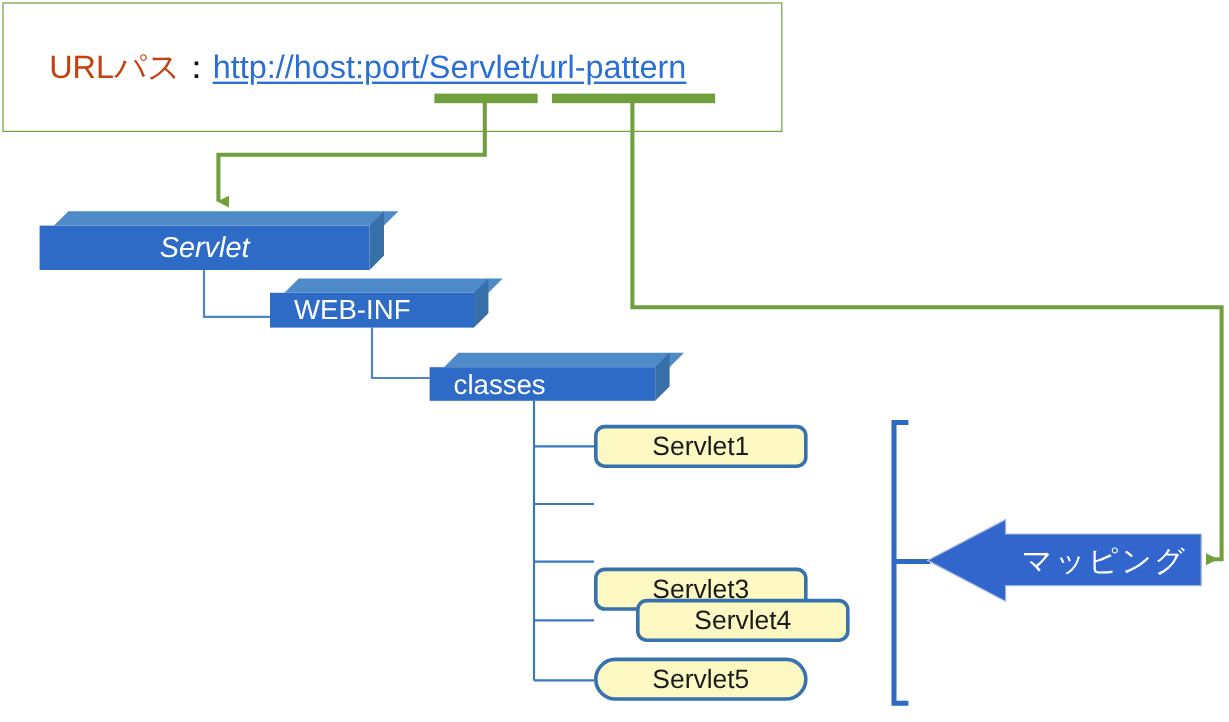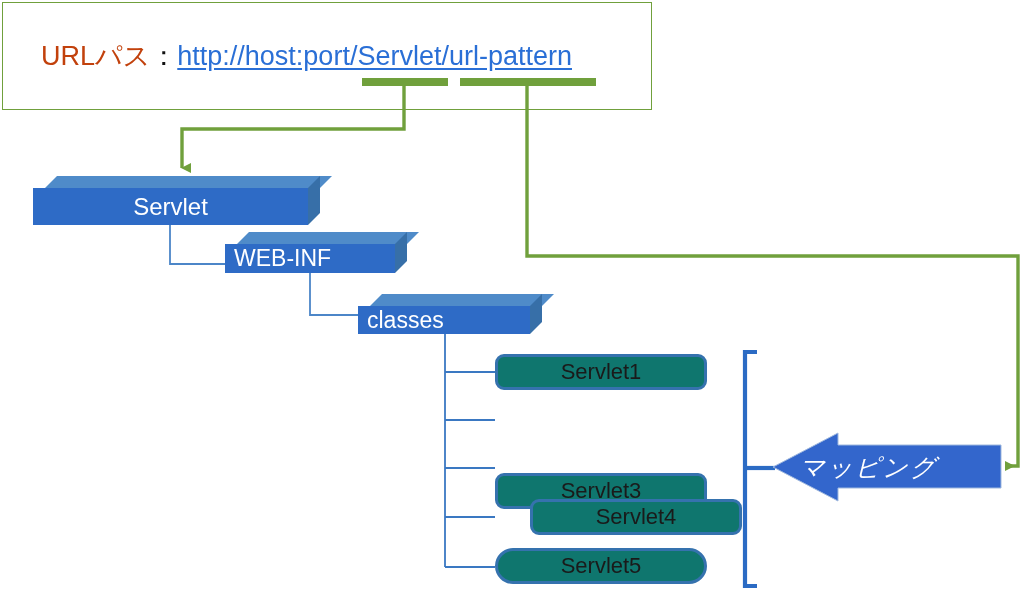--- a/index.html
+++ b/index.html
@@ -62,44 +62,44 @@
     transform-origin:bottom left;
   }
   .folder .side{
     position:absolute;right:-12px;top:0;
     width:12px;height:calc(100% - 12px);
     background:#376FA8;
     transform:skewY(-45deg);
     transform-origin:top left;
     margin-top:12px;
   }
-  .folder .face.center{justify-content:center;}
-  .folder .face.left{justify-content:flex-start;padding-left:9px;}
+  .folder .face.center{justify-content:center;font-style:italic;}
+  .folder .face.left{justify-content:flex-start;padding-left:20px;}
 
   #folder-servlet{left:33px;top:176px;width:275px;height:49px;}
   #folder-servlet .face{font-size:24px;}
   #folder-webinf{left:225px;top:232px;width:170px;height:41px;}
-  #folder-classes{left:358px;top:294px;width:172px;height:40px;}
+  #folder-classes{left:358px;top:294px;width:188px;height:40px;}
 
   
   .srv-box{
-    position:absolute;left:495px;width:212px;height:36px;
+    position:absolute;left:495px;width:178px;height:36px;
     border:3.2px solid #3572AE;
     border-radius:9px;
-    background:#0f766e;
+    background:#fef9c3;
     box-sizing:border-box;
     display:flex;align-items:center;justify-content:center;
     font-size:22px;color:#1a1a1a;text-align:right;
   }
   #srv1{top:354px;} #srv2{top:402px;} #srv3{top:473px;}
   #srv4{top:499px;margin-left:35px;} #srv5{top:548px;border-radius:18px;}
 
   
   #mapping-arrow{
-    position:absolute;left:732px;top:432px;width:229px;height:70px;font-style:italic;
+    position:absolute;left:784px;top:432px;width:229px;height:70px;
   }
   #mapping-arrow .label{
     position:absolute;left:0;top:0;width:100%;height:100%;
     display:flex;align-items:center;justify-content:center;
     color:#ffffff;font-size:25px;letter-spacing:2px;
     padding-left:44px;box-sizing:border-box;
     pointer-events:none;
   }
 </style>
 </head>

